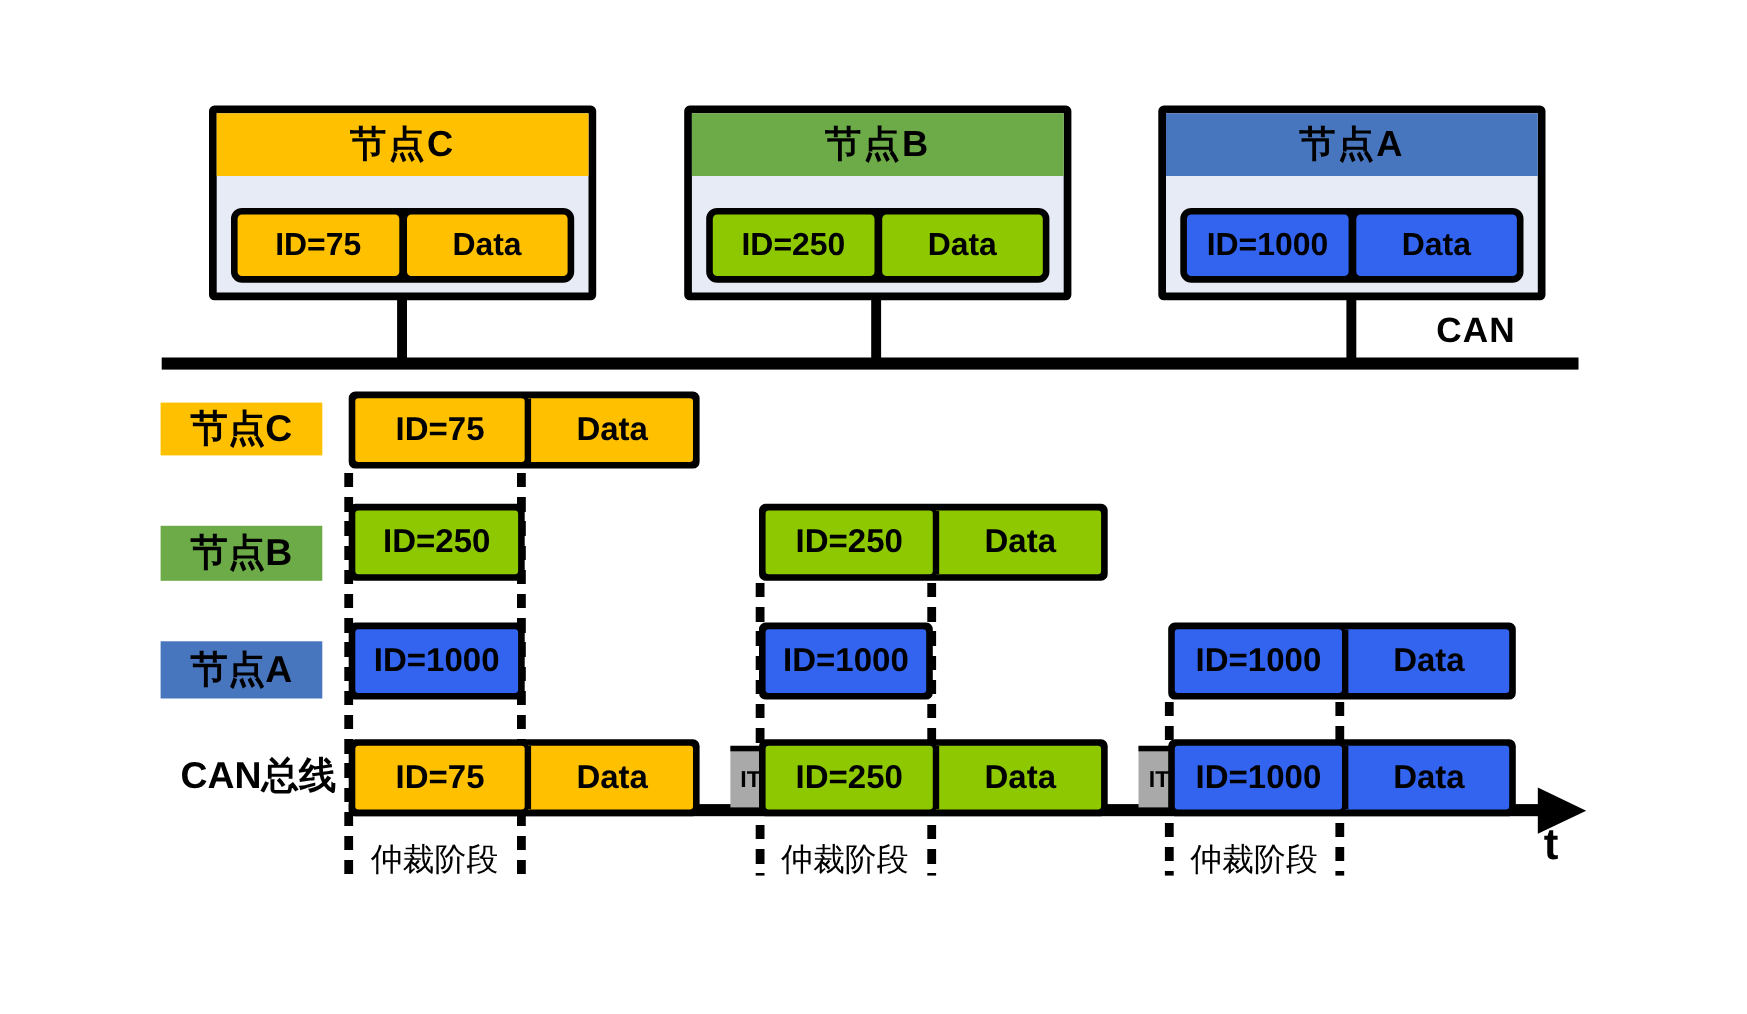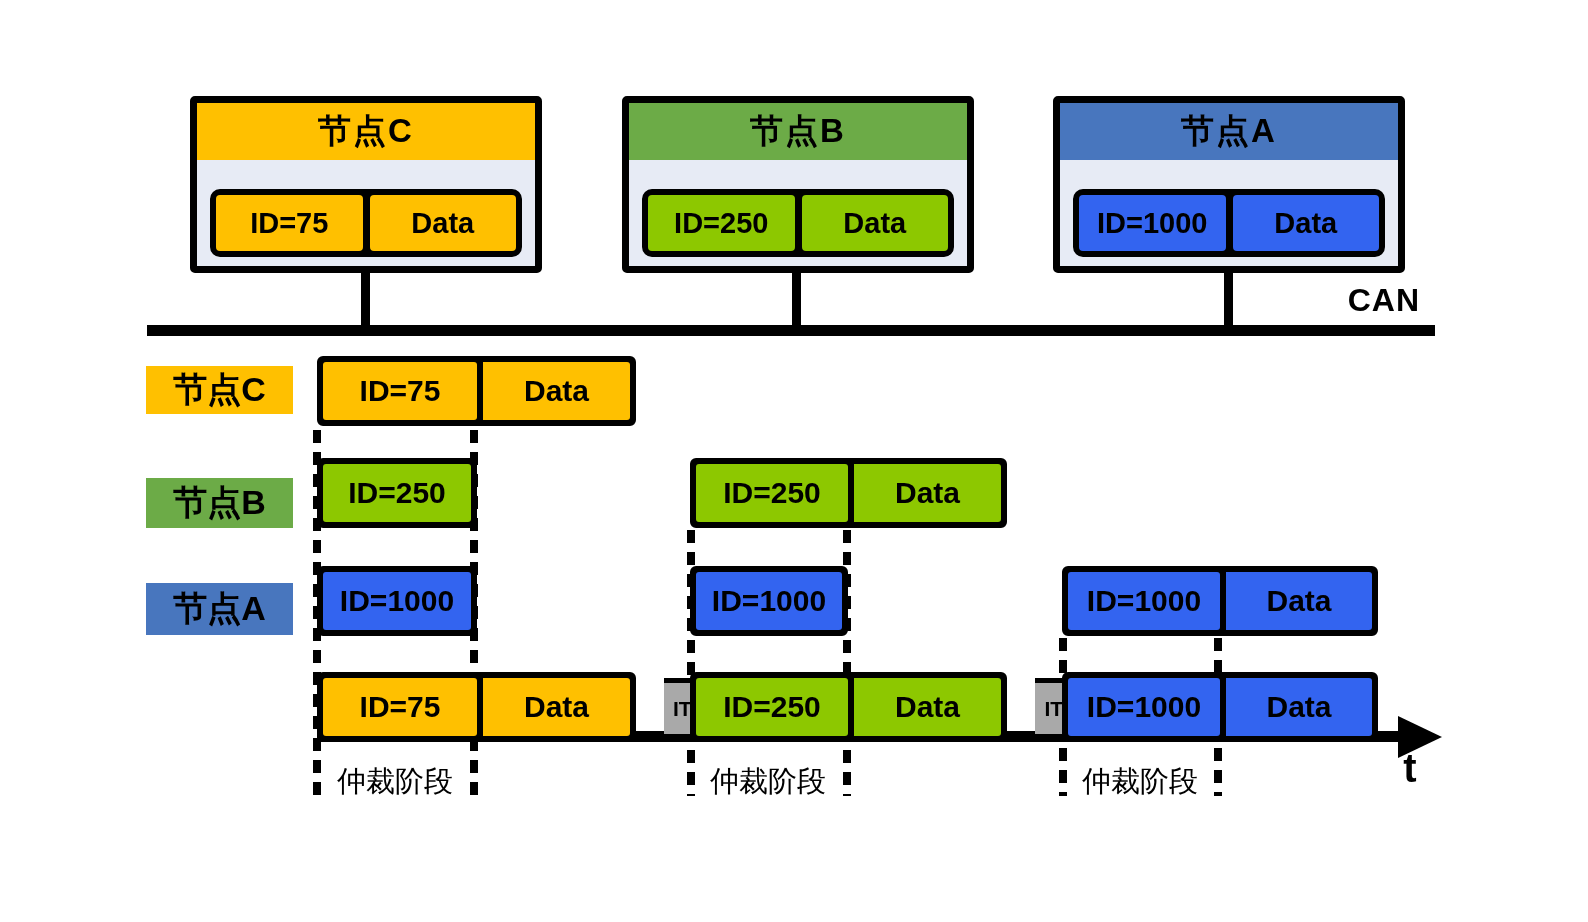--- a/index.html
+++ b/index.html
@@ -29,21 +29,21 @@
   #node-c .hdr{background:#FFC000}
   #node-b .hdr{background:#6CAB47}
   #node-a .hdr{background:#4876BE}
   #node-c .cell{background:#FFC000}
   #node-b .cell{background:#8DC800}
   #node-a .cell{background:#3364F0}
   
   .stem{position:absolute;top:270px;width:9px;height:60px;background:#000;}
   #stem-c{left:361px} #stem-b{left:792px} #stem-a{left:1224px}
   .bus-line{position:absolute;left:147px;top:325px;width:1288px;height:11px;background:#000;}
-  .can-label{position:absolute;left:1270px;top:282px;width:150px;text-align:right;
+  .can-label{position:absolute;left:1228px;top:282px;width:150px;text-align:right;
     font-size:32px;font-weight:bold;letter-spacing:1px;}
   
   .chip{position:absolute;left:146px;width:147px;display:flex;align-items:center;
     justify-content:center;font-size:34px;font-weight:bold;}
   #chip-c{top:366px;height:48px;background:#FFC000;}
   #chip-b{top:478px;height:50px;background:#6CAB47;}
   #chip-a{top:583px;height:52px;background:#4876BE;}
   .bus-row-label{position:absolute;left:140px;top:682px;width:190px;text-align:center;
     font-size:34px;font-weight:bold;}
   
@@ -129,20 +129,21 @@
 
   <div class="stem" id="stem-c"></div>
   <div class="stem" id="stem-b"></div>
   <div class="stem" id="stem-a"></div>
   <div class="bus-line"></div>
   <div class="can-label">CAN</div>
 
   <div class="chip" id="chip-c">节点C</div>
   <div class="chip" id="chip-b">节点B</div>
   <div class="chip" id="chip-a">节点A</div>
+  <div class="bus-row-label">CAN总线</div>
 
   <div class="vdash" id="d1a"></div>
   <div class="vdash" id="d1b"></div>
   <div class="vdash" id="d2a"></div>
   <div class="vdash" id="d2b"></div>
   <div class="vdash" id="d3a"></div>
   <div class="vdash" id="d3b"></div>
 
   <div class="bus-axis"></div>
   <div class="arrowhead"></div>

